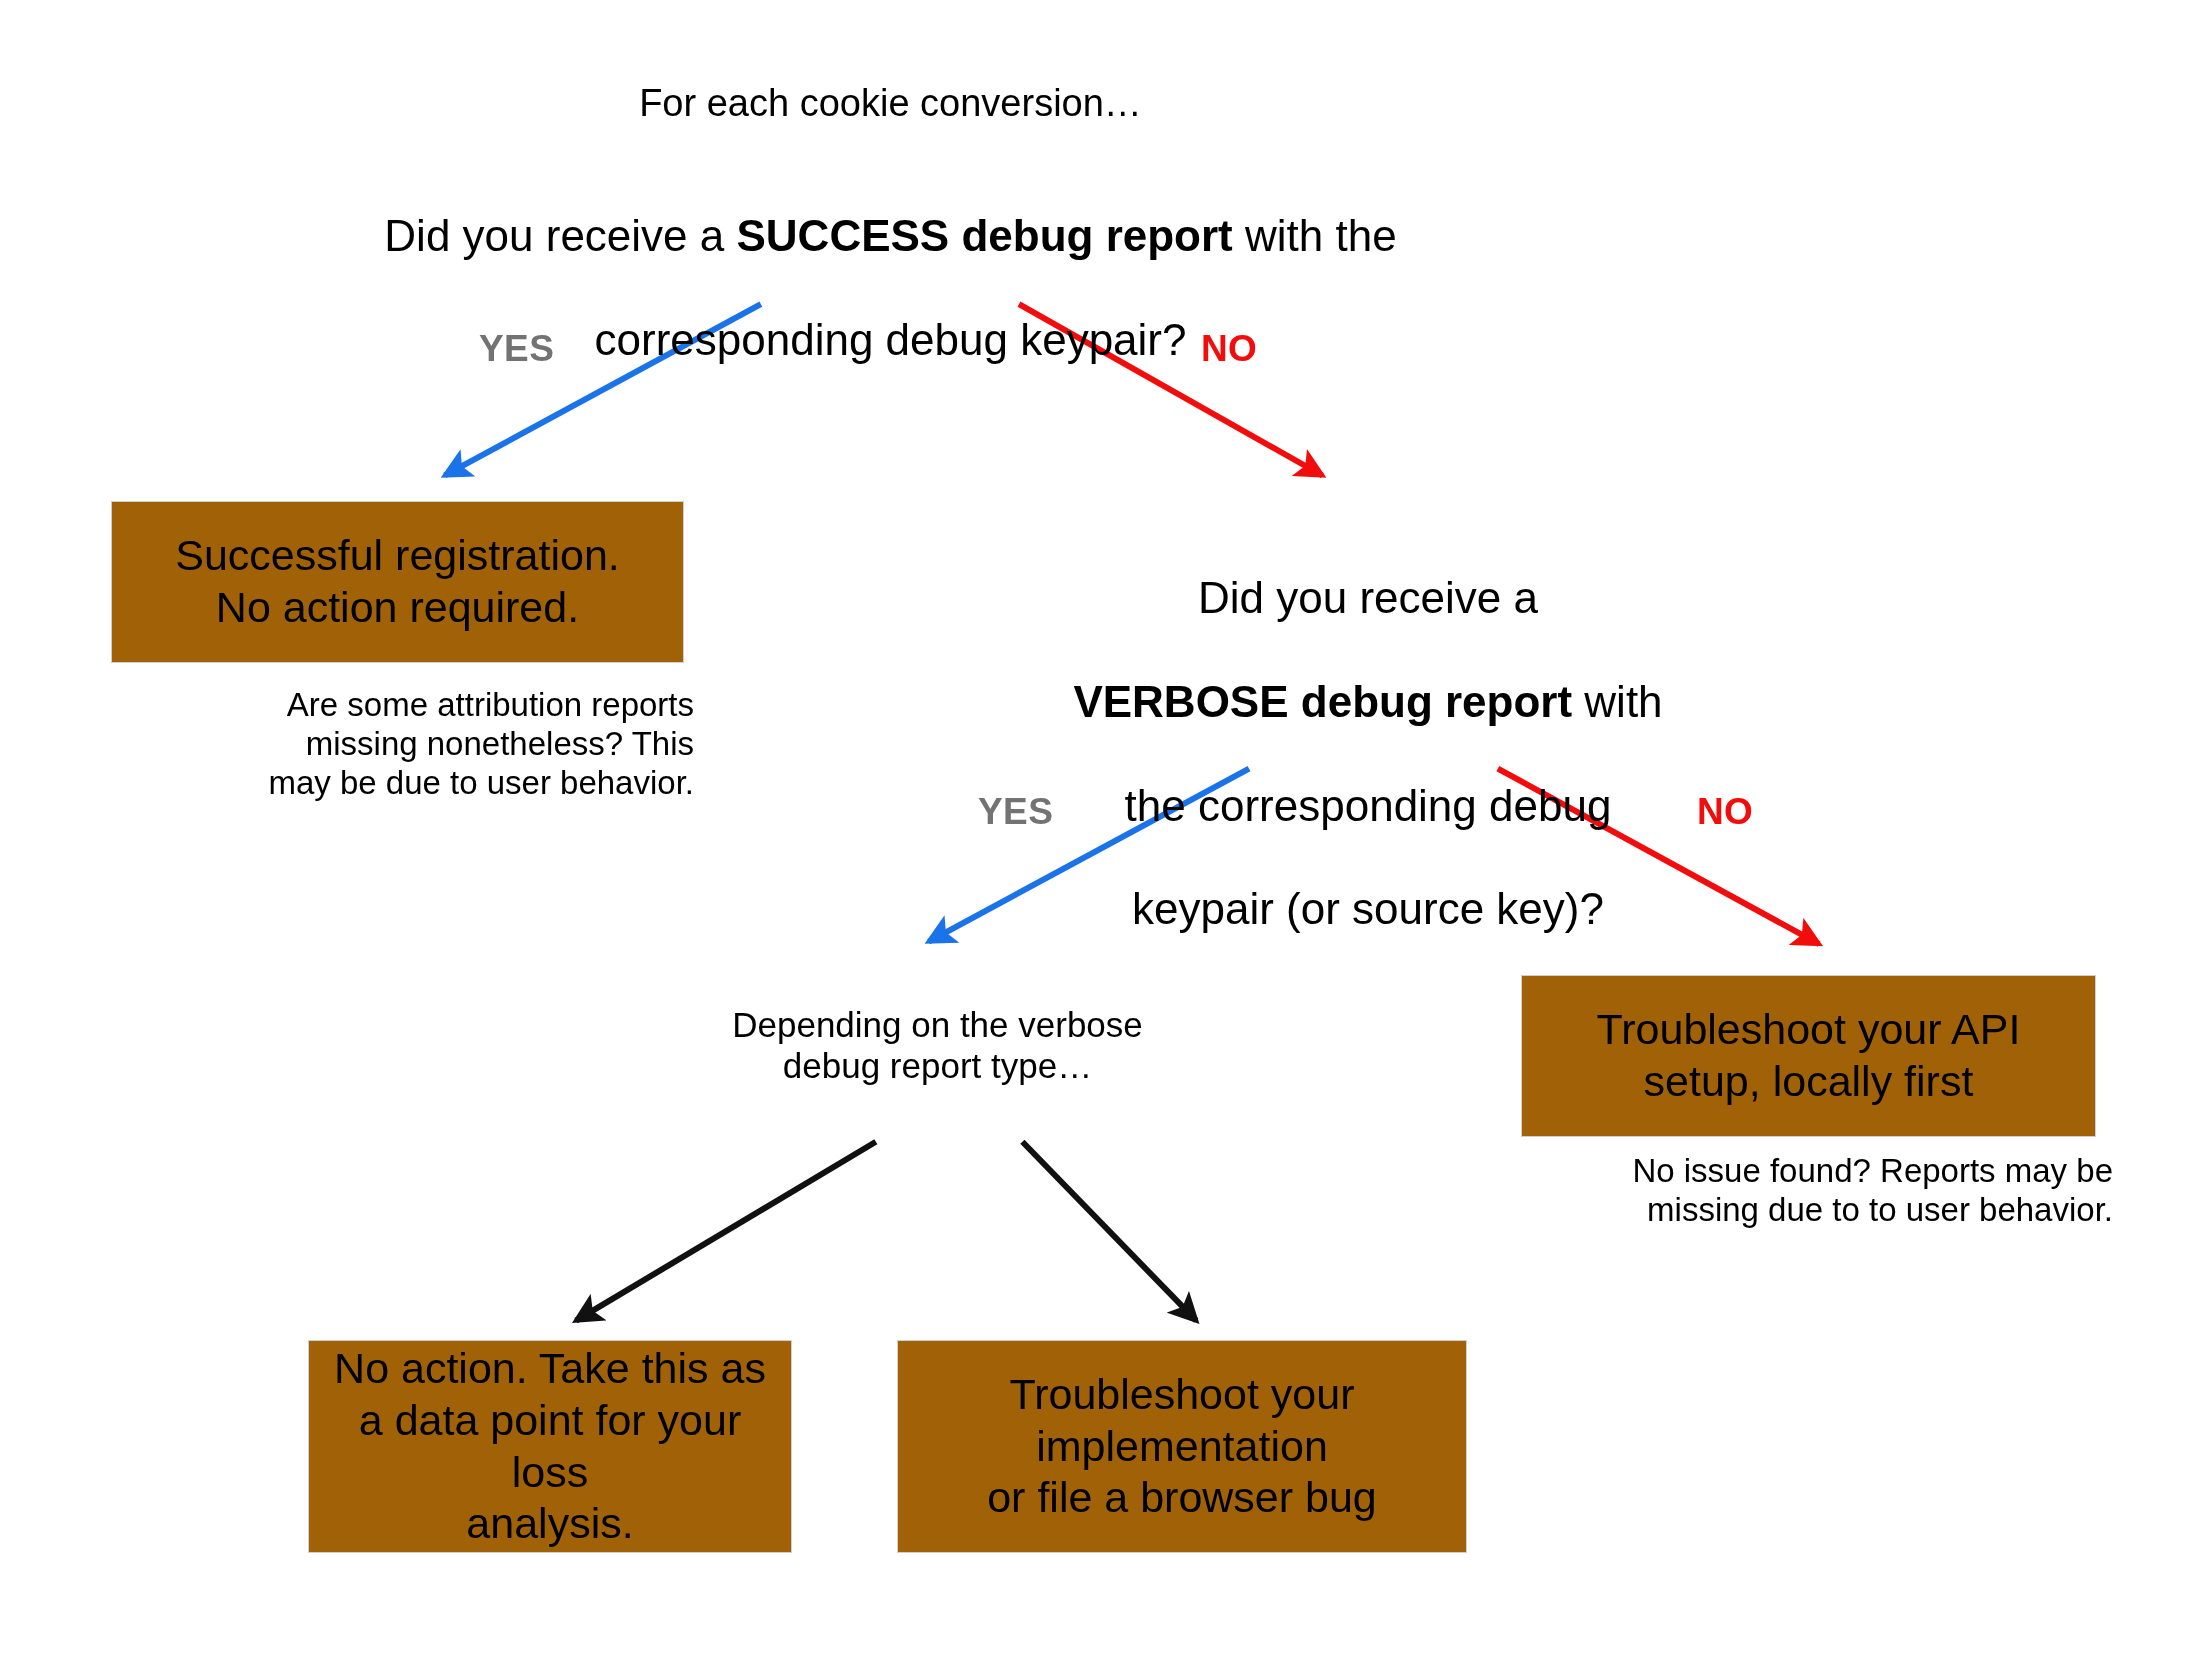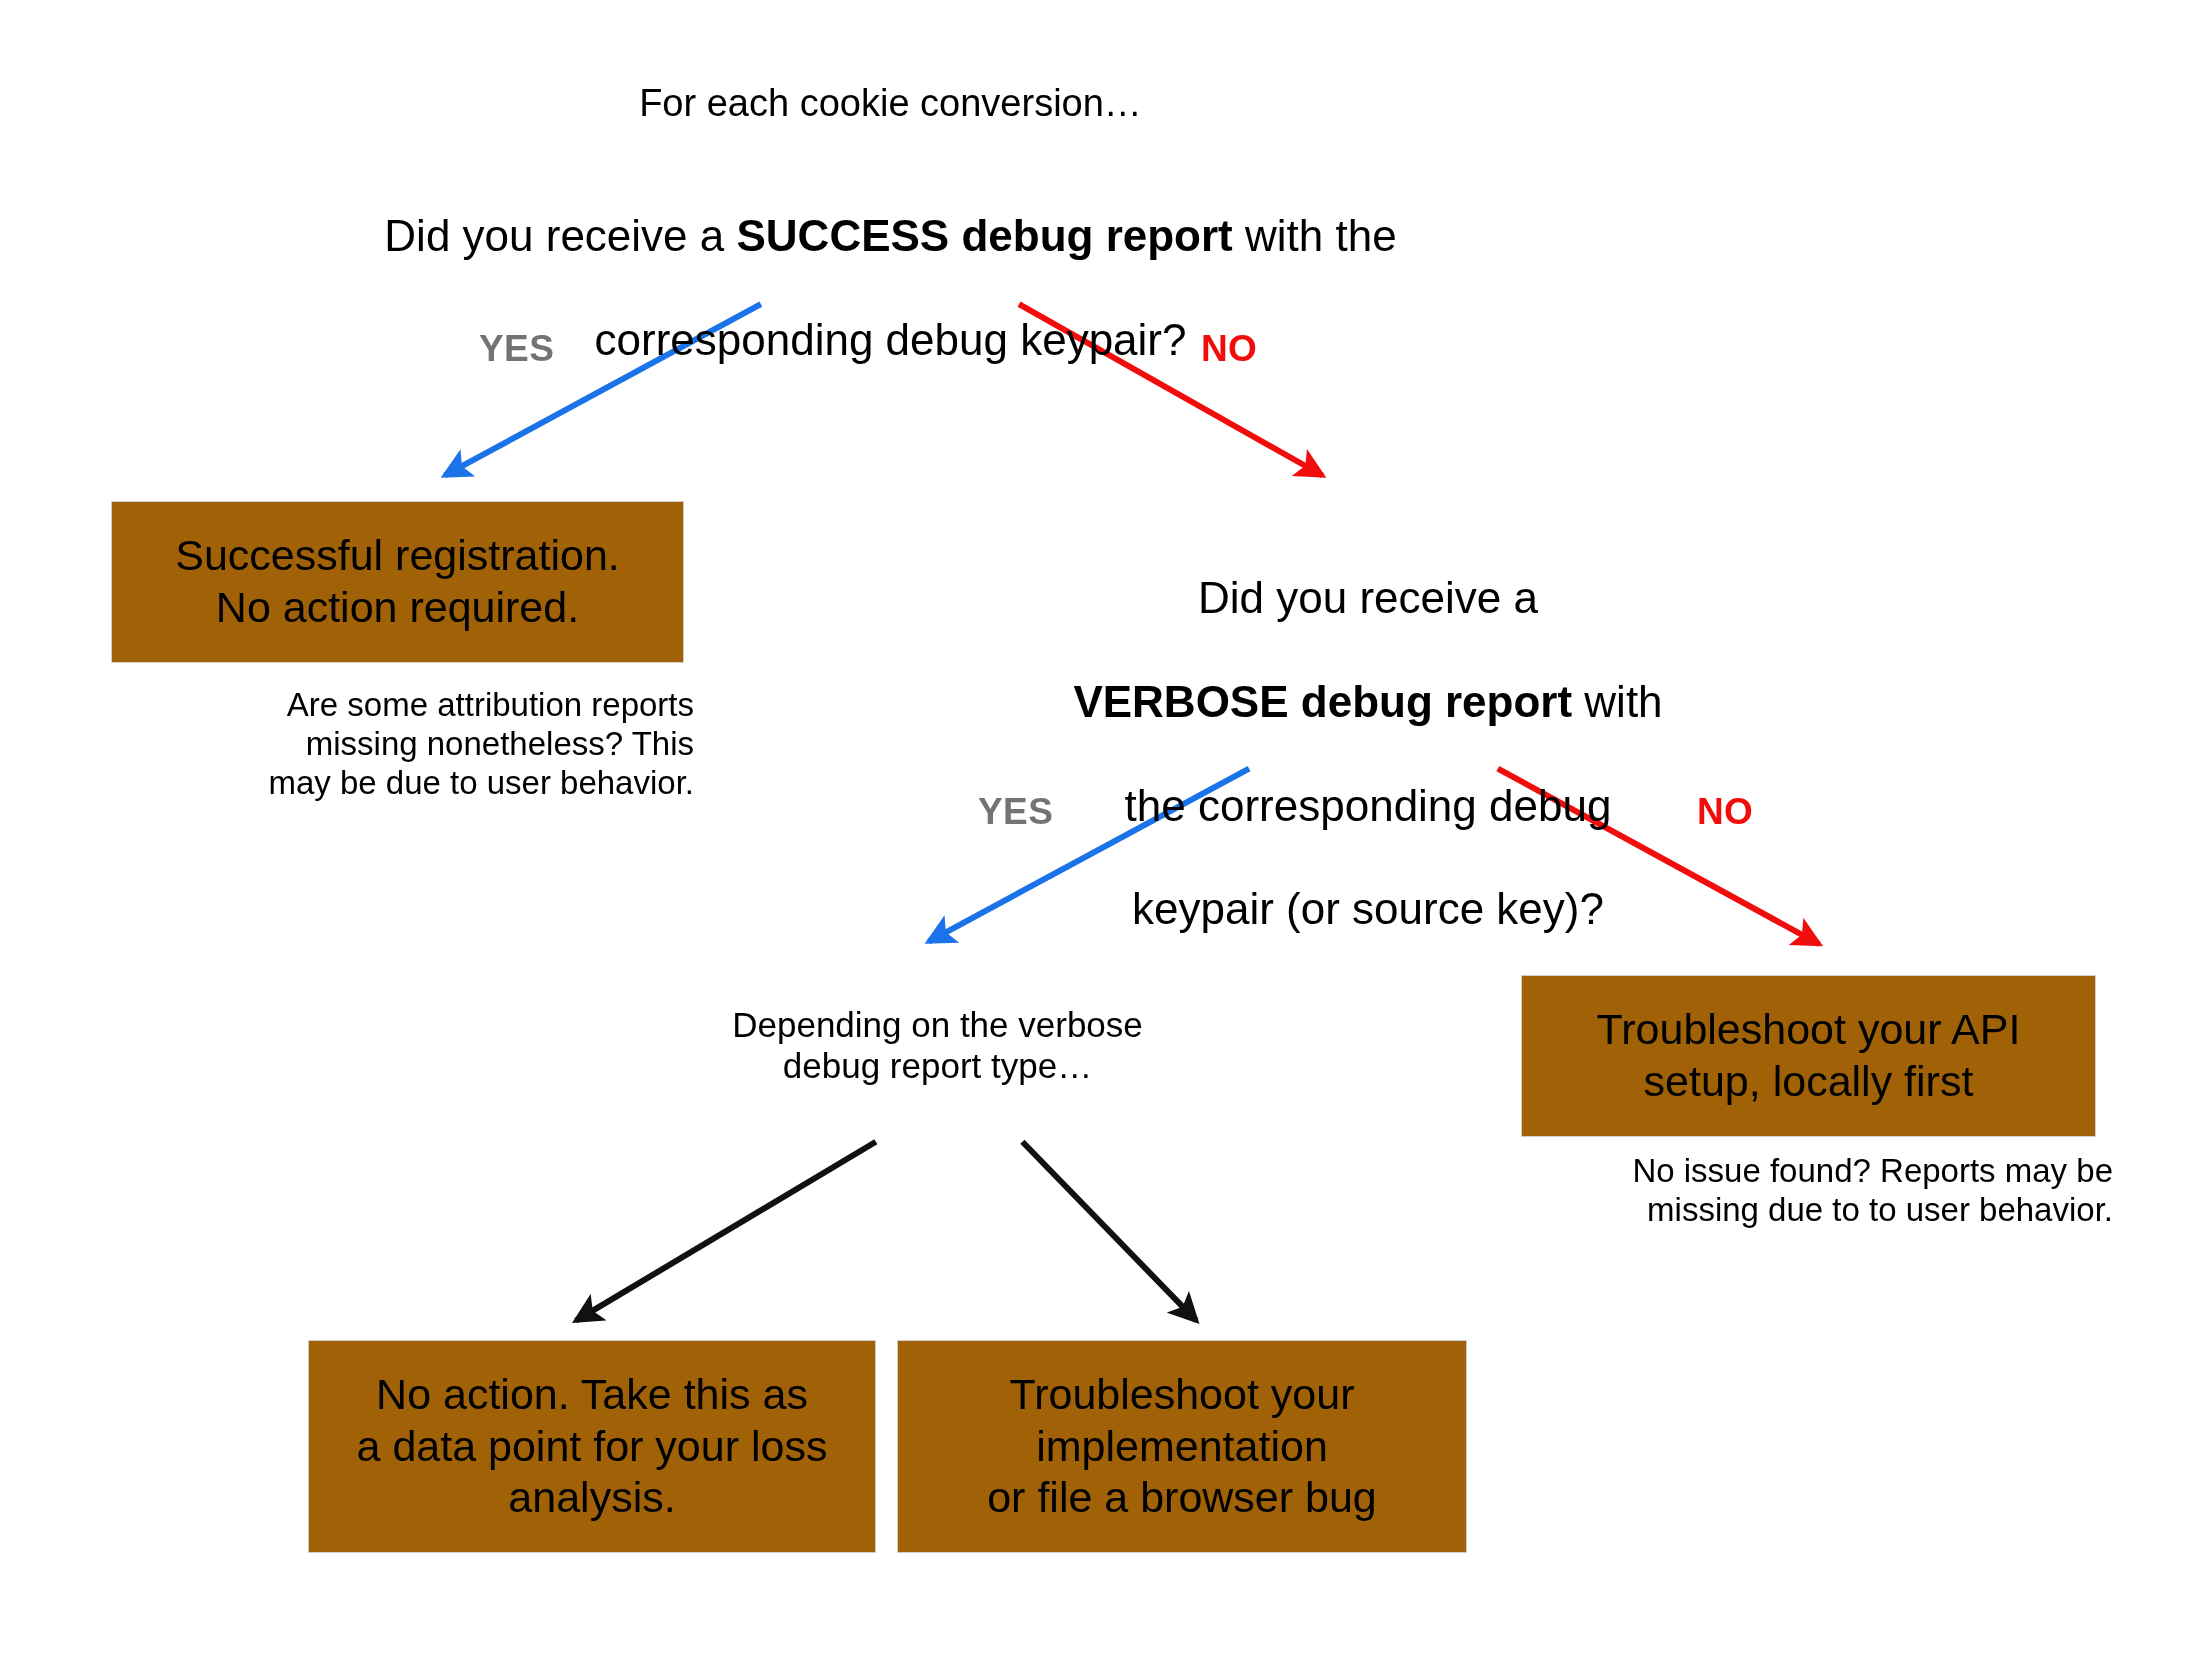--- a/index.html
+++ b/index.html
@@ -138,21 +138,21 @@
 
   <div class="text-block t-subhead" style="left:601px; top:1004px; width:673px;">Depending on the verbose
 debug report type…</div>
 
   <div class="box" style="left:1521px; top:975px; width:575px; height:162px;">Troubleshoot your API
 setup, locally first</div>
 
   <div class="text-block t-caption" style="left:1440px; top:1152px; width:673px;">No issue found? Reports may be
 missing due to to user behavior.</div>
 
-  <div class="box" style="left:308px; top:1340px; width:568px; height:213px;">No action. Take this as
+  <div class="box" style="left:308px; top:1340px; width:484px; height:213px;">No action. Take this as
 a data point for your loss
 analysis.</div>
 
   <div class="box" style="left:897px; top:1340px; width:570px; height:213px;">Troubleshoot your
 implementation
 or file a browser bug</div>
 
 </div>
 
 

